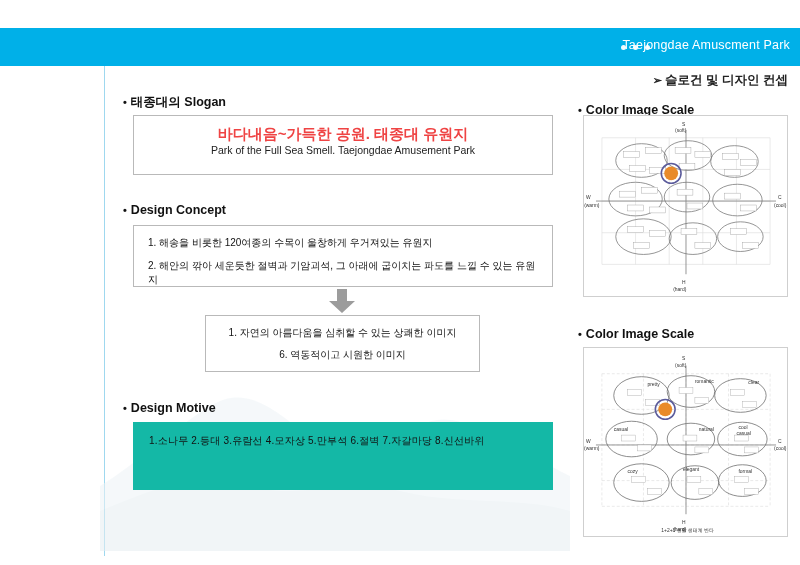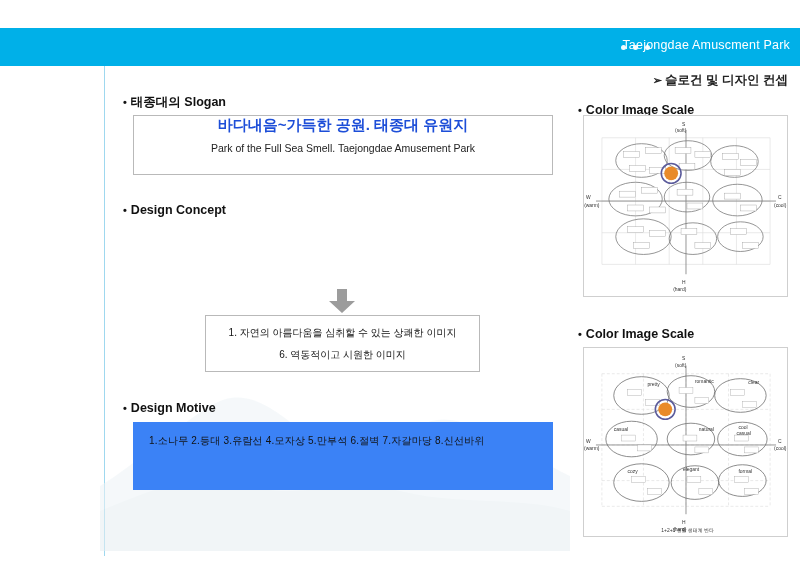--- a/index.html
+++ b/index.html
@@ -104,26 +104,26 @@
     position: absolute;
     border: 1px solid #b9b9b9;
     background: #ffffff;
     box-sizing: border-box;
   }
   .slogan-box {
     left: 133px; top: 115px; width: 420px; height: 60px;
     text-align: center;
   }
   .slogan-ko {
+    margin-top: 9px;
     font-size: 15px;
-    color: #1d4ed8;
+    color: #ef4444;
     font-weight: bold;
   }
   .slogan-en {
-    margin-top: 7px;
     font-size: 10.5px;
     color: #222;
   }
   .concept-box {
     left: 133px; top: 225px; width: 420px; height: 62px;
     padding: 10px 14px;
     box-sizing: border-box;
   }
   .concept-box p {
     margin: 0 0 9px 0;
@@ -144,21 +144,21 @@
   .arrow-down {
     position: absolute;
     left: 328px;
     top: 289px;
     width: 28px;
     height: 24px;
   }
   .motive-box {
     position: absolute;
     left: 133px; top: 422px; width: 420px; height: 68px;
-    background: #3b82f6;
+    background: #14b8a6;
     padding: 12px 16px;
     box-sizing: border-box;
   }
   .motive-box p {
     margin: 0 0 11px 0;
     font-size: 10px;
     color: #111;
     letter-spacing: 0.2px;
   }
   
@@ -203,20 +203,24 @@
   <div class="bullet" style="left:123px; top:94px;">
     <span class="dot">•</span><span>태종대의 Slogan</span>
   </div>
   <div class="box slogan-box">
     <div class="slogan-ko">바다내음~가득한 공원. 태종대 유원지</div>
     <div class="slogan-en">Park of the Full Sea Smell. Taejongdae Amusement Park</div>
   </div>
 
   <div class="bullet" style="left:123px; top:203px;">
     <span class="dot">•</span><span>Design Concept</span>
+  </div>
+  <div class="box concept-box">
+    <p>1. 해송을 비롯한 120여종의 수목이 울창하게 우거져있는 유원지</p>
+    <p>2. 해안의 깎아 세운듯한 절벽과 기암괴석, 그 아래에 굽이치는 파도를 느낄 수 있는 유원지</p>
   </div>
 
   <div class="arrow-down">
     <svg viewBox="0 0 28 24" width="28" height="24" xmlns="http://www.w3.org/2000/svg">
       <polygon points="9,0 19,0 19,12 27,12 14,24 1,12 9,12" fill="#9c9c9c"></polygon>
     </svg>
   </div>
 
   <div class="box image-box">
     <p>1. 자연의 아름다움을 심취할 수 있는 상쾌한 이미지</p>

